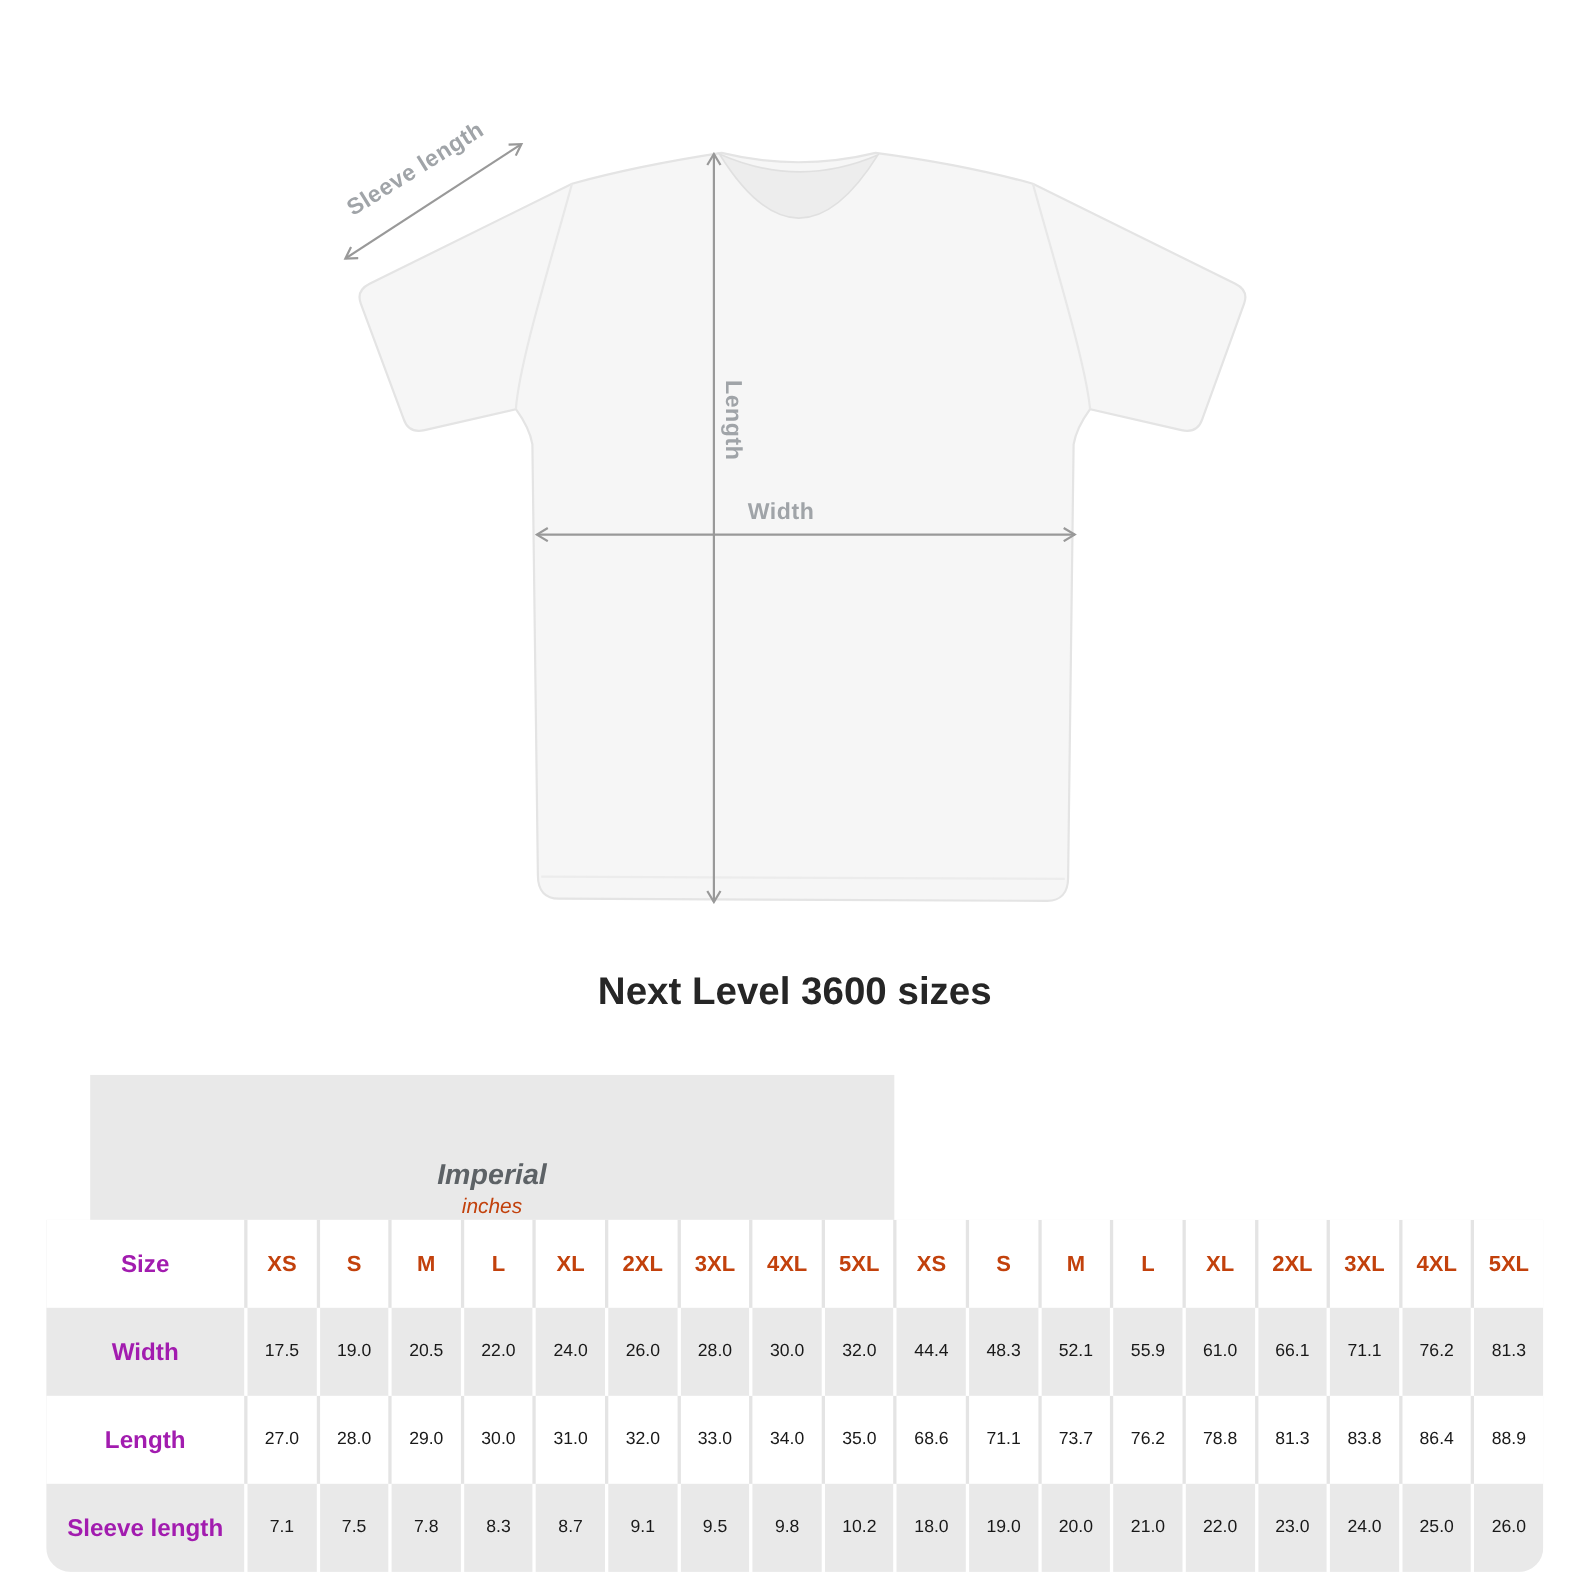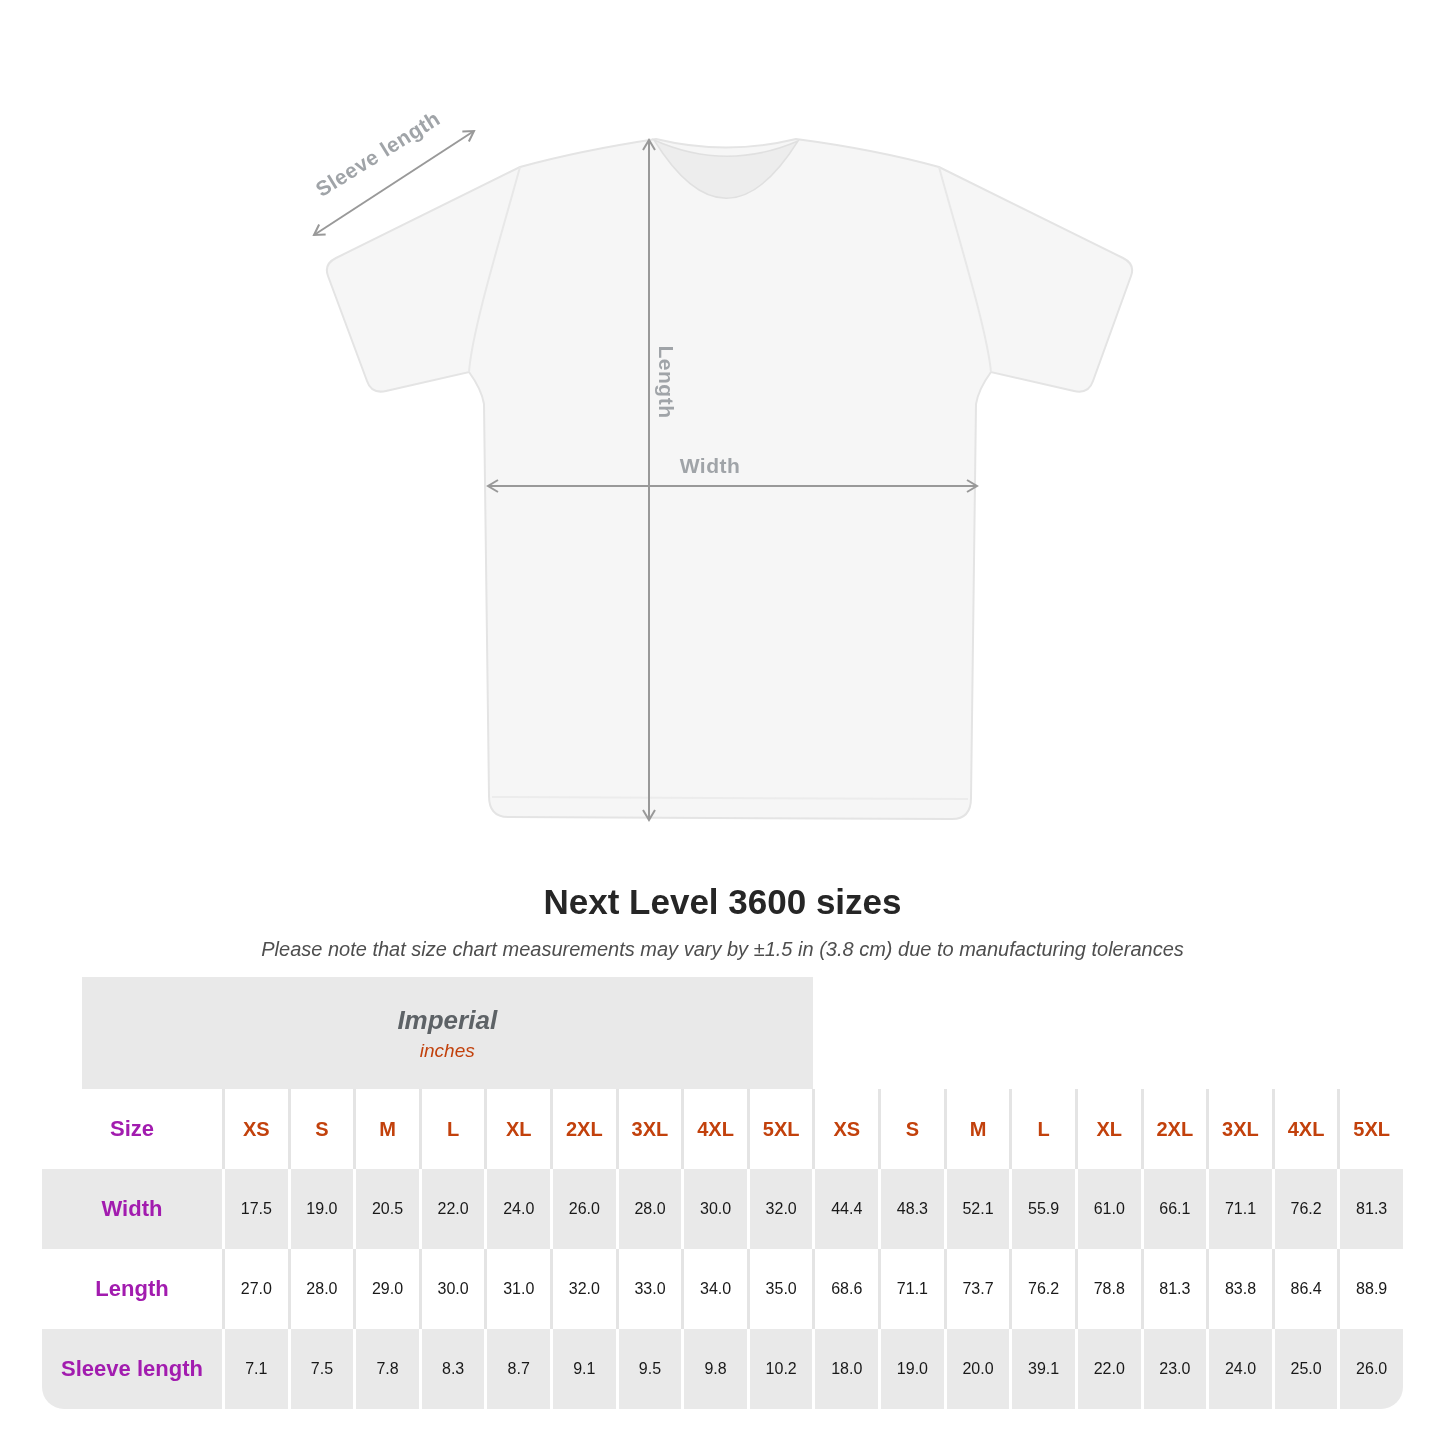--- a/index.html
+++ b/index.html
@@ -17,22 +17,22 @@
             font-style:italic;font-size:20px;color:#4e4e4e;}
   .sizetable{position:absolute;left:42px;top:977px;width:1361px;
              border-radius:22px;overflow:hidden;background:#fff;}
   .row{display:grid;grid-template-columns:180px repeat(18,1fr);column-gap:3px;}
   .row.light{background:#e4e4e4;}
   .row.light .cell{background:#fff;}
   .row.dark{background:#fff;}
   .row.dark .cell{background:#e9e9e9;}
   .row.band{background:#fff;}
   .cell{display:flex;align-items:center;justify-content:center;height:80px;}
-  .band-cell{display:flex;flex-direction:column;align-items:center;justify-content:center;
-             height:112px;background:#e9e9e9;gap:4px;margin-left:40px;}
+  .band-cell{display:flex;flex-direction:column;align-items:center;justify-content:flex-end;
+             height:132px;background:#e9e9e9;gap:4px;margin-left:40px;}
   .band-cell.imperial{grid-column:1 / 11;}
   .band-cell.metric{grid-column:11 / 20;}
   .band-name{font-weight:bold;font-style:italic;font-size:26px;color:#5d6266;}
   .band-unit{font-style:italic;font-size:19px;color:#c2410c;}
   .rowlabel{font-weight:bold;font-size:22px;color:#a21caf;}
   .sizehead{font-weight:bold;font-size:20px;color:#c2410c;}
   .val{font-size:16px;color:#191919;}
 </style>
 </head>
 <body>
@@ -69,21 +69,20 @@
       <line x1="649" y1="140" x2="649" y2="820" stroke="#999" stroke-width="2" marker-start="url(#ah)" marker-end="url(#ah)"></line>
       <line x1="488" y1="486" x2="977" y2="486" stroke="#999" stroke-width="2" marker-start="url(#ah)" marker-end="url(#ah)"></line>
       <line x1="314" y1="235" x2="474" y2="131" stroke="#999" stroke-width="2" marker-start="url(#ah)" marker-end="url(#ah)"></line>
     </svg>
     <div class="lbl sleeve">Sleeve length</div>
     <div class="lbl length">Length</div>
     <div class="lbl width">Width</div>
   </div>
 
   <div class="title">Next Level 3600 sizes</div>
-  <div class="subtitle">Please note that size chart measurements may vary by ±1.5 in (3.8 cm) due to manufacturing tolerances</div>
 
   <div class="sizetable">
     <div class="row band">
       <div class="band-cell imperial">
         <div class="band-name">Imperial</div>
         <div class="band-unit">inches</div>
       </div>
     </div>
     <div class="row light" id="size-row">
         <div class="cell rowlabel">Size</div>
@@ -155,21 +154,21 @@
         <div class="cell val">7.8</div>
         <div class="cell val">8.3</div>
         <div class="cell val">8.7</div>
         <div class="cell val">9.1</div>
         <div class="cell val">9.5</div>
         <div class="cell val">9.8</div>
         <div class="cell val">10.2</div>
         <div class="cell val">18.0</div>
         <div class="cell val">19.0</div>
         <div class="cell val">20.0</div>
-        <div class="cell val">39.1</div>
+        <div class="cell val">21.0</div>
         <div class="cell val">22.0</div>
         <div class="cell val">23.0</div>
         <div class="cell val">24.0</div>
         <div class="cell val">25.0</div>
         <div class="cell val">26.0</div>
       </div>
   </div>
 
 </div>
 

